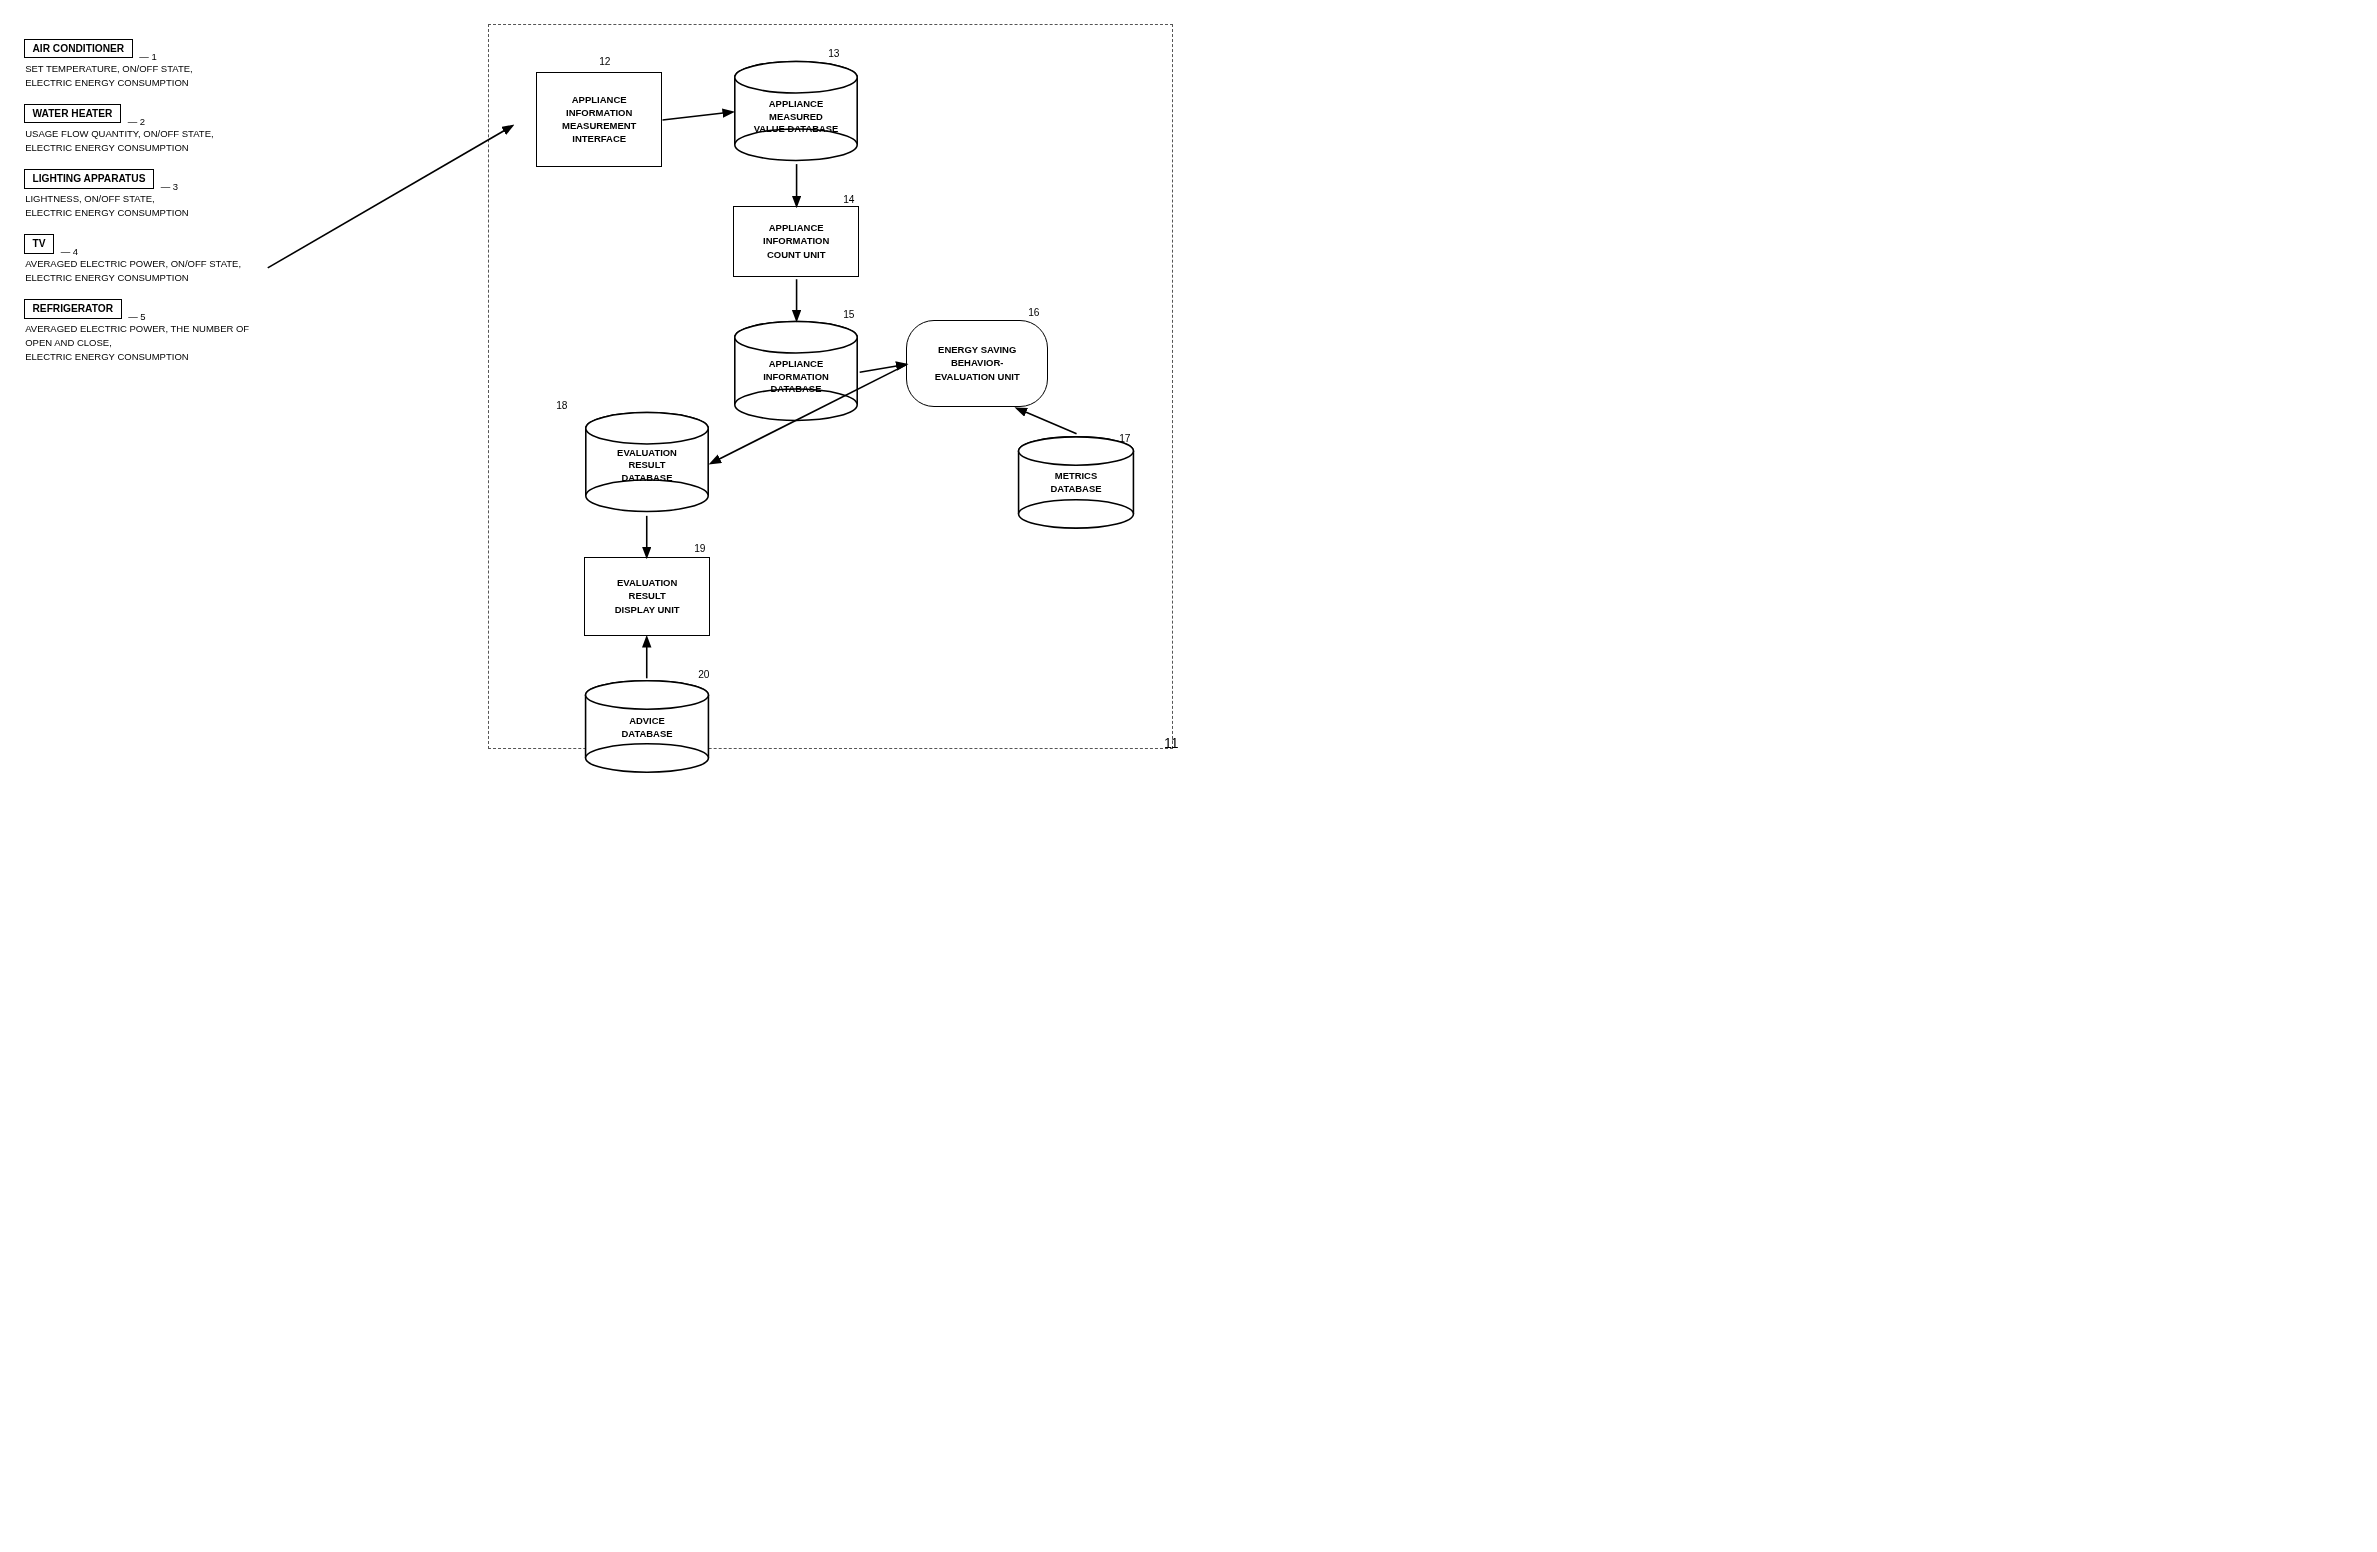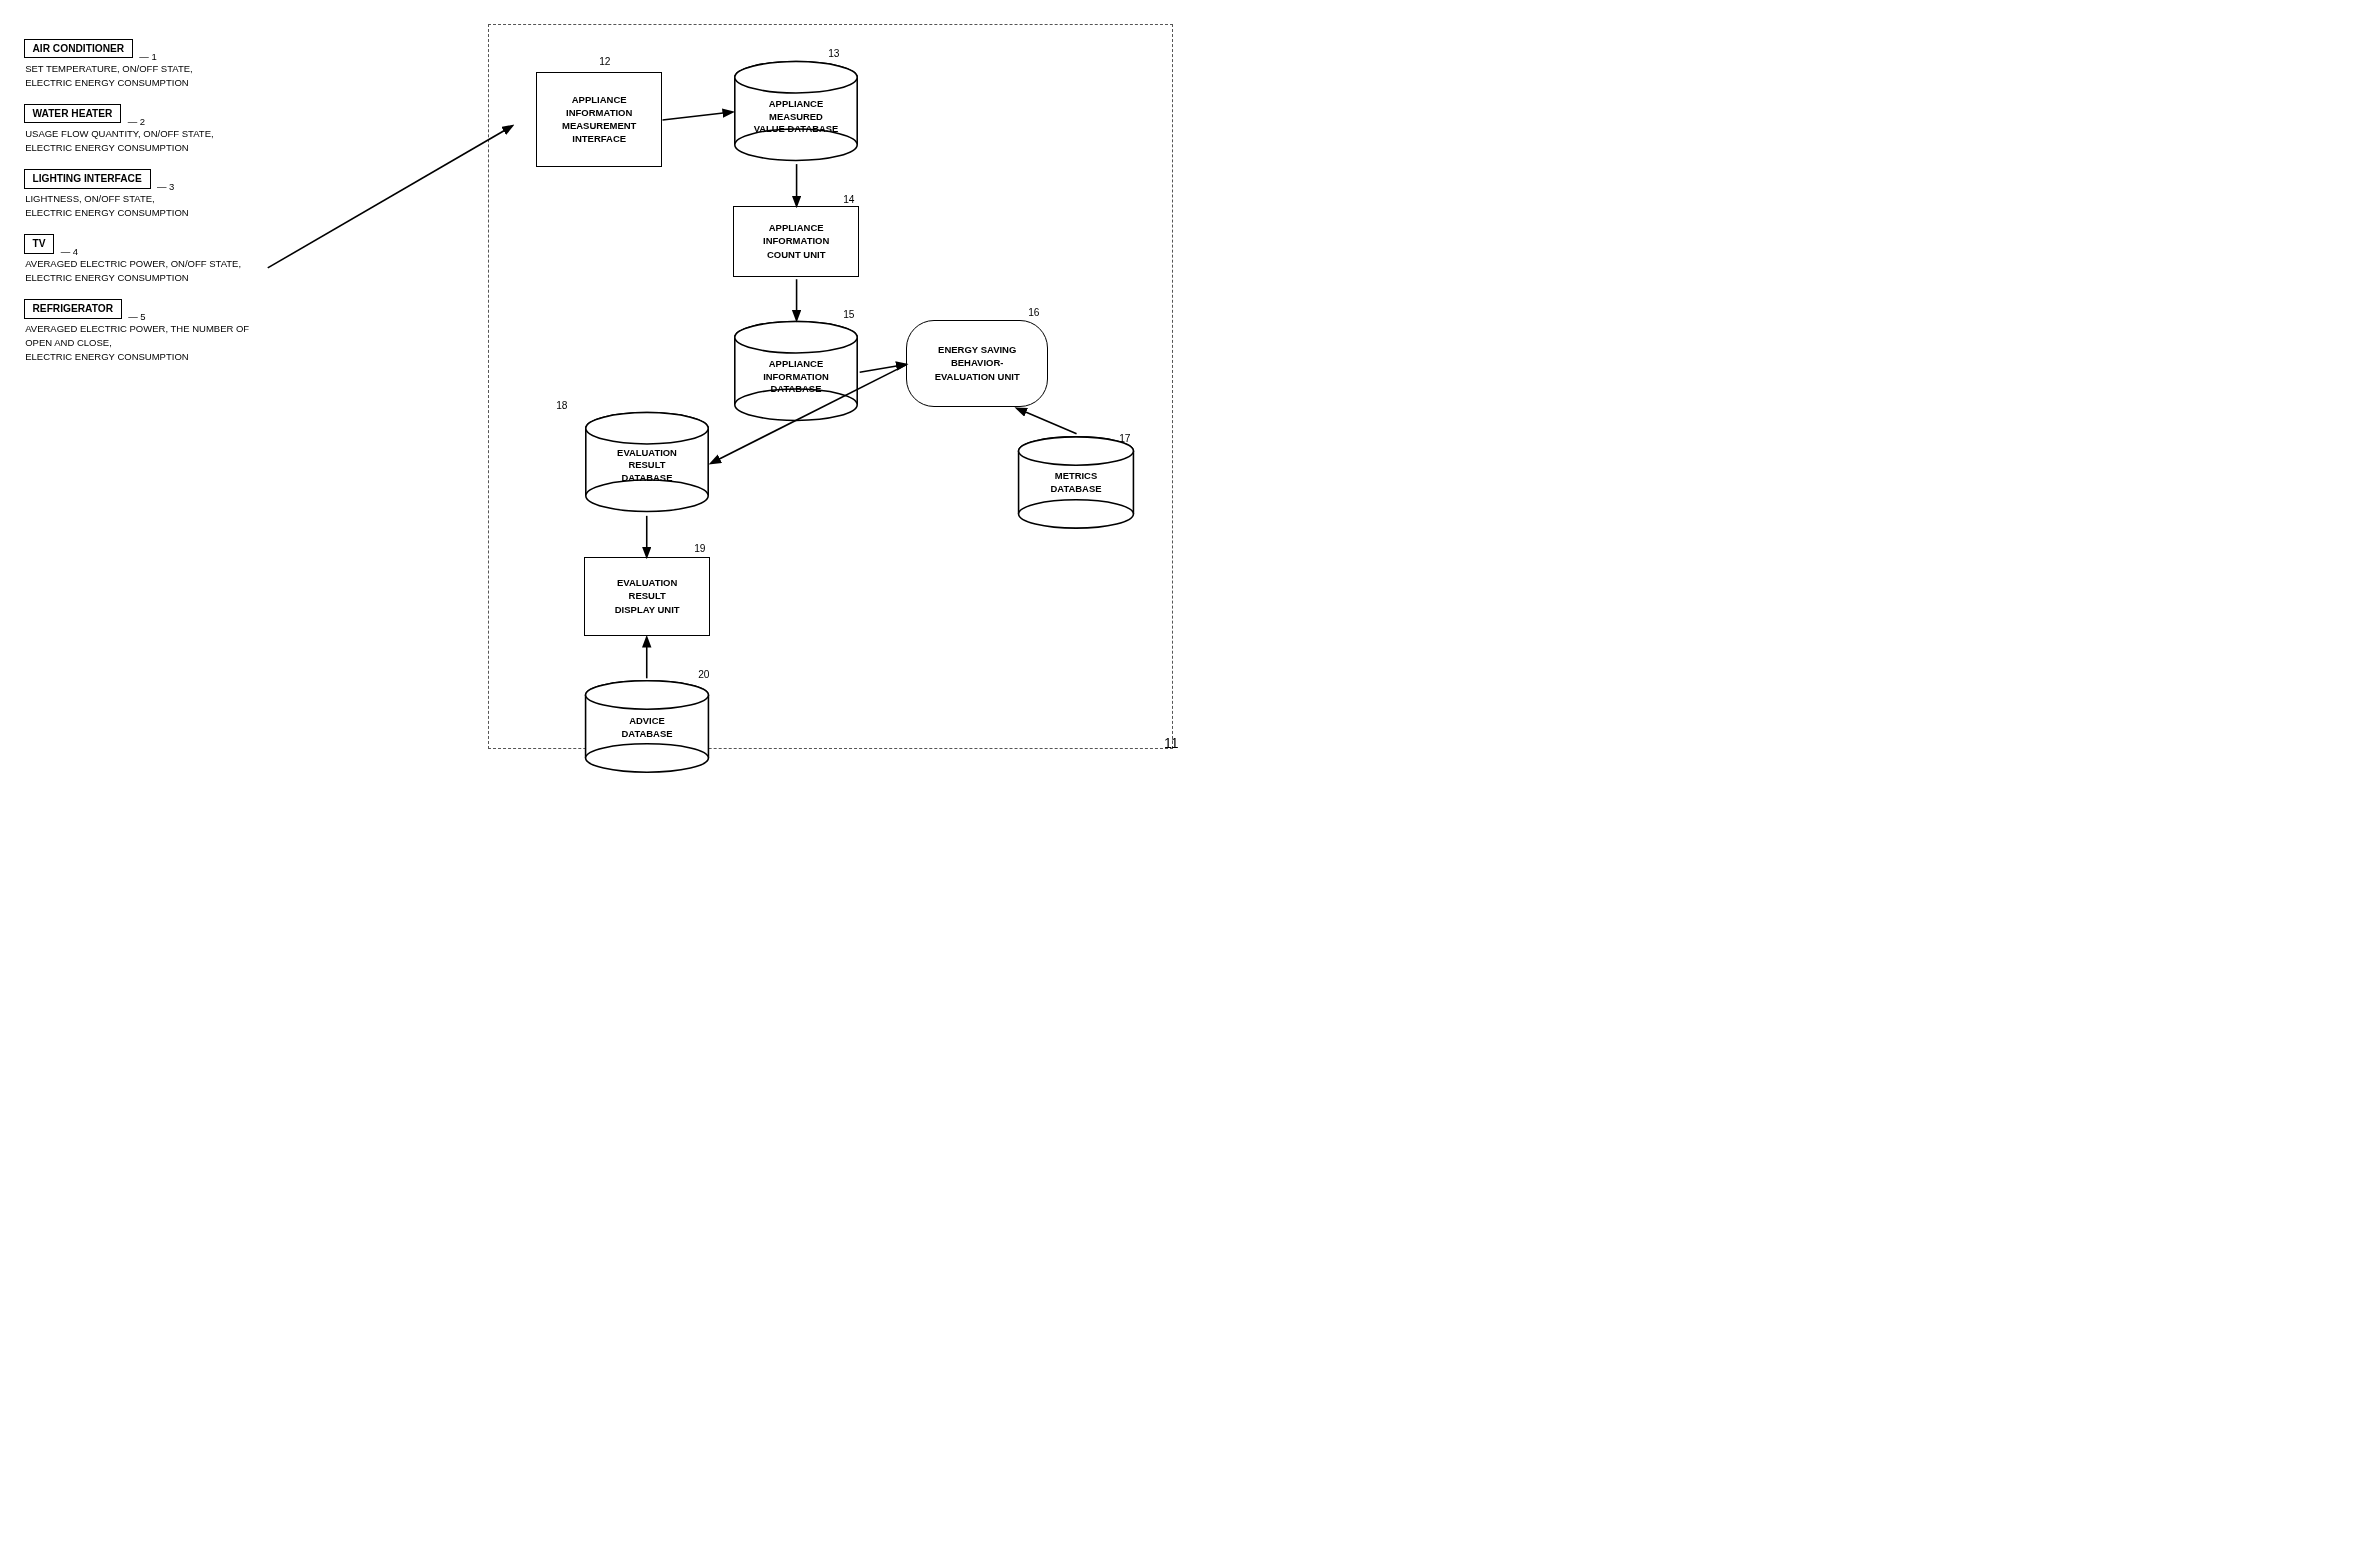--- a/index.html
+++ b/index.html
@@ -114,21 +114,21 @@
     <div class="appliance-item">
       <div class="ref-line">
         <div class="appliance-box">WATER HEATER</div>
         <span class="ref-number">— 2</span>
       </div>
       <div class="appliance-desc">USAGE FLOW QUANTITY, ON/OFF STATE,<br>ELECTRIC ENERGY CONSUMPTION</div>
     </div>
 
     <div class="appliance-item">
       <div class="ref-line">
-        <div class="appliance-box">LIGHTING INTERFACE</div>
+        <div class="appliance-box">LIGHTING APPARATUS</div>
         <span class="ref-number">— 3</span>
       </div>
       <div class="appliance-desc">LIGHTNESS, ON/OFF STATE,<br>ELECTRIC ENERGY CONSUMPTION</div>
     </div>
 
     <div class="appliance-item">
       <div class="ref-line">
         <div class="appliance-box">TV</div>
         <span class="ref-number">— 4</span>
       </div>

